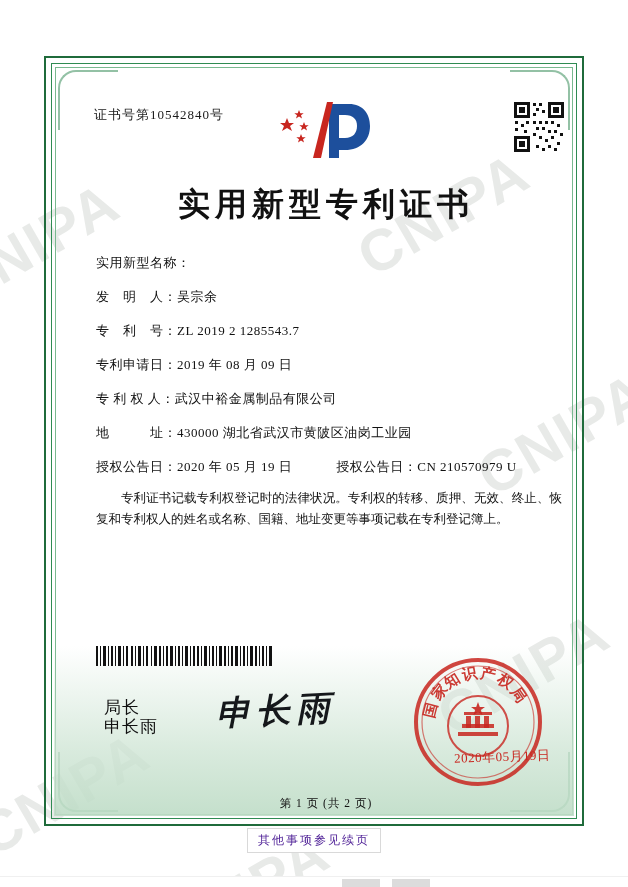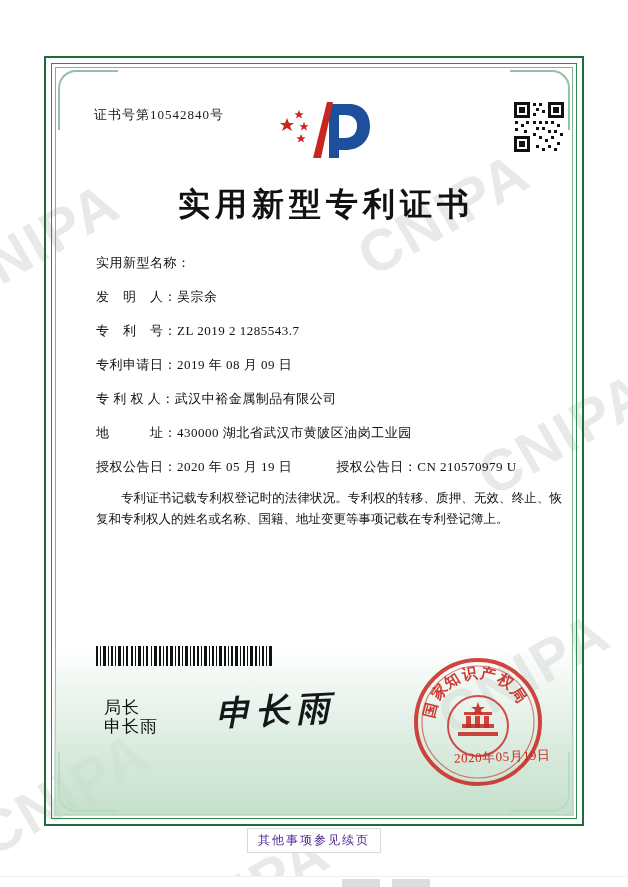--- a/index.html
+++ b/index.html
@@ -481,20 +481,21 @@
             <rect x="-12" y="-10" width="5" height="12" fill="#c8261f" opacity="0.85"></rect>
             <rect x="-3" y="-10" width="5" height="12" fill="#c8261f" opacity="0.85"></rect>
             <rect x="6" y="-10" width="5" height="12" fill="#c8261f" opacity="0.85"></rect>
             <rect x="-14" y="-14" width="28" height="3" fill="#c8261f" opacity="0.85"></rect>
             <polygon points="0,-24 1.8,-19 7,-19 2.8,-16 4.5,-11 0,-14 -4.5,-11 -2.8,-16 -7,-19 -1.8,-19" fill="#c8261f" opacity="0.9"></polygon>
           </g>
         </svg>
       </div>
       <div class="seal-date">2020年05月19日</div>
 
+      <div class="page-no">第 1 页 (共 2 页)</div>
     </div>
   </div>
 
   <div class="footer-note">其他事项参见续页</div>
 
   <div class="bottom-strip">
     <div class="tab" style="left:342px"></div>
     <div class="tab" style="left:392px"></div>
   </div>
 </div>

